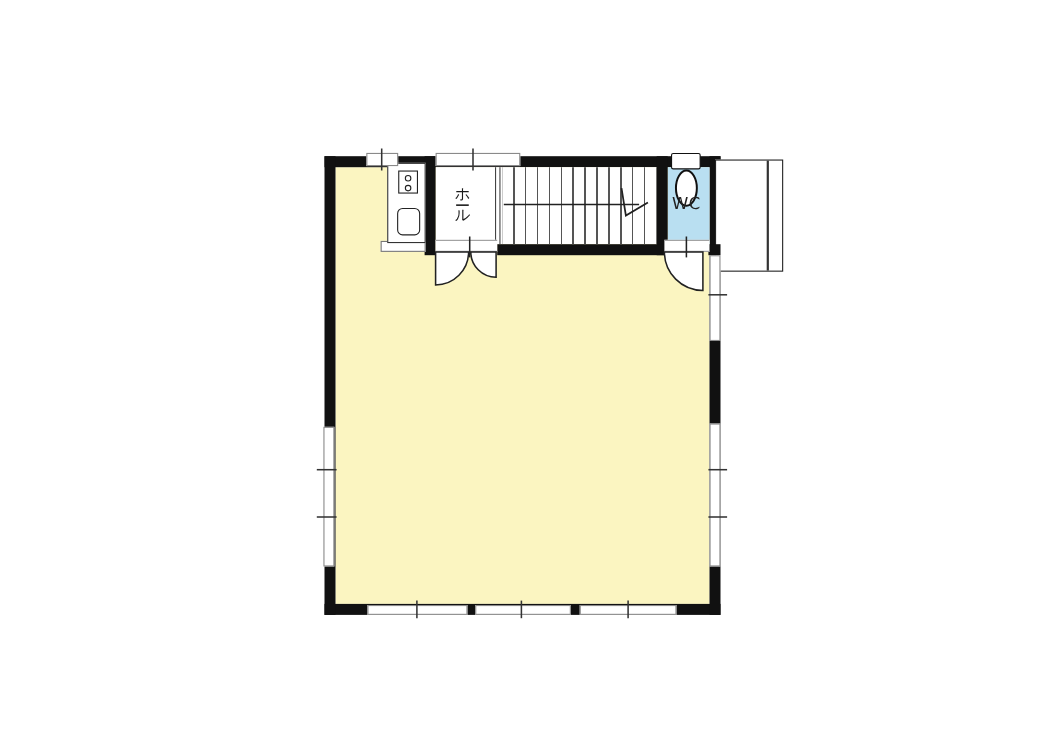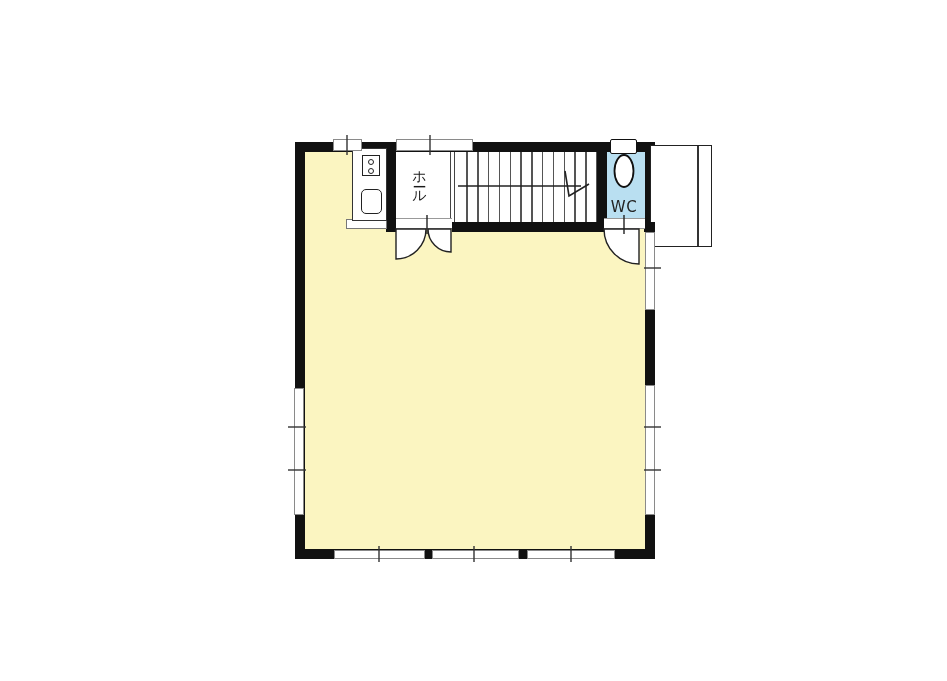--- a/index.html
+++ b/index.html
@@ -96,15 +96,15 @@
     <line x1="474" y1="546" x2="474" y2="562" stroke="#333" stroke-width="1.4"></line>
     <line x1="571" y1="546" x2="571" y2="562" stroke="#333" stroke-width="1.4"></line>
 
     <line x1="458" y1="186" x2="581" y2="186" stroke="#222" stroke-width="1.4"></line>
     <polyline points="565,171 569,196 589,184" fill="none" stroke="#222" stroke-width="1.6"></polyline>
 
     <ellipse cx="624" cy="171" rx="9.5" ry="16" fill="#fff" stroke="#111" stroke-width="1.8"></ellipse>
   </svg>
 
   <div class="abs label-hall" style="left:413px;top:161px;height:60px;">ホール</div>
-  <div class="abs label-wc" style="left:603px;top:198px;width:42px;">WC</div>
+  <div class="abs label-wc" style="left:603px;top:176px;width:42px;">WC</div>
 
 </div>
 
 </body></html>

